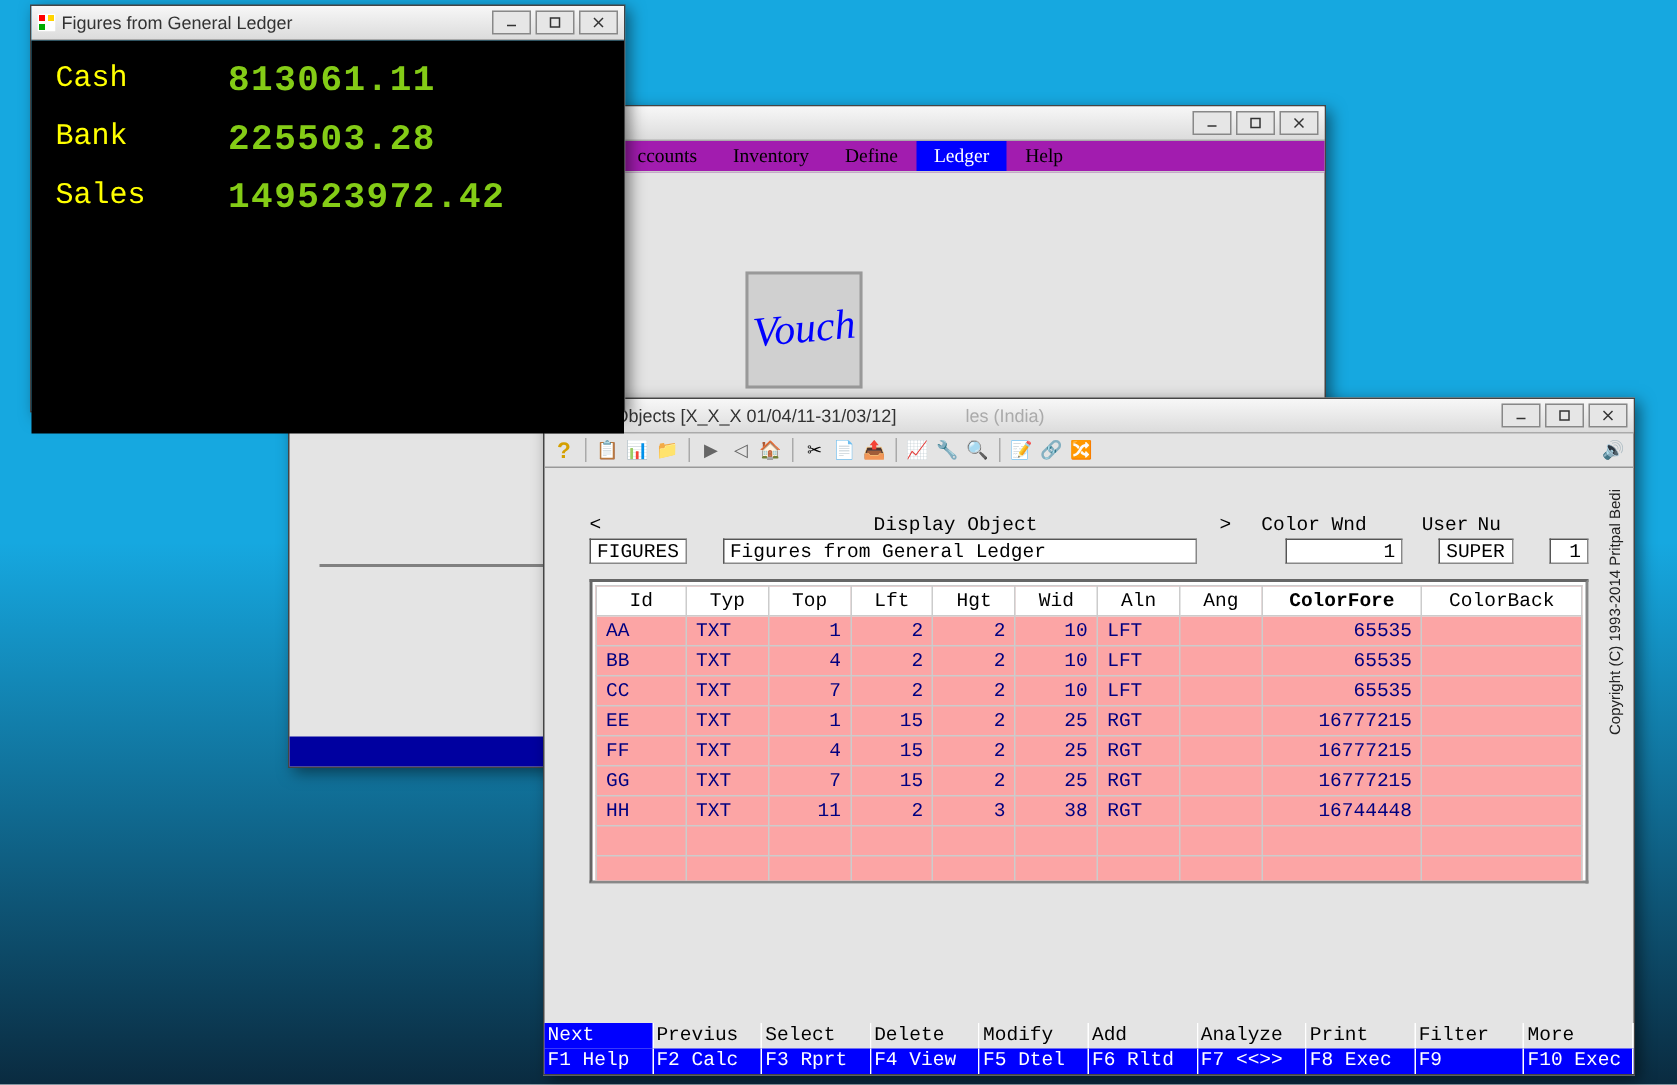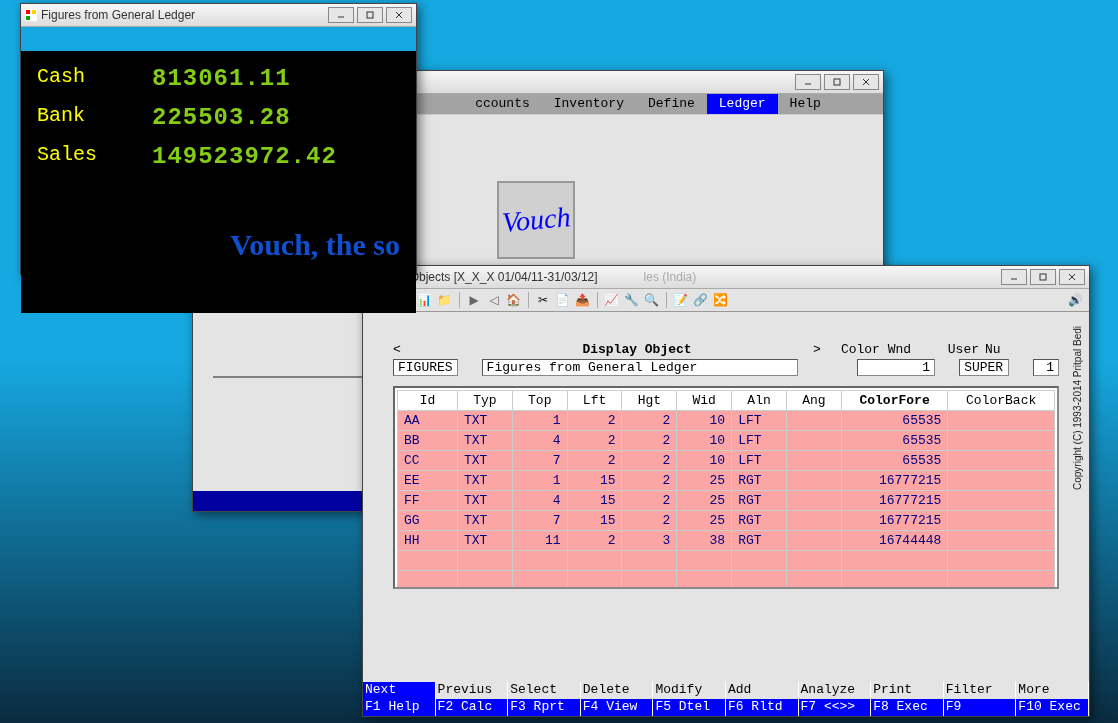--- a/index.html
+++ b/index.html
@@ -5,30 +5,30 @@
   html,body{margin:0;padding:0;font-family:Tahoma,Arial,sans-serif;font-size:12px;overflow:hidden;}
   body{width:1118px;height:723px;background:linear-gradient(to bottom,#16a8e0 0%,#16a8e0 50%,#0a2b40 100%);position:relative;}
   .window{position:absolute;border:1px solid #444;box-shadow:3px 3px 10px rgba(0,0,0,0.5);}
   .titlebar{height:22px;background:linear-gradient(to bottom,#f7f7f7,#dcdcdc);border-bottom:1px solid #aaa;display:flex;align-items:center;padding:0 4px;color:#333;font-size:12px;}
   .titlebar .title{flex:1;display:flex;align-items:center;gap:4px;}
   .titlebar .controls{display:flex;gap:3px;}
   .winbtn{width:24px;height:14px;border:1px solid #888;background:#e6e6e6;display:flex;align-items:center;justify-content:center;font-size:9px;line-height:1;cursor:default;}
   .winbtn svg{width:10px;height:8px;}
   
   #main{left:192px;top:70px;width:690px;height:440px;background:#e4e4e4;}
-  #main .menubar{height:20px;background:#a3a3a3;border-bottom:1px solid #ccc;display:flex;font-family:Liberation Mono, monospace;font-size:13px;color:#000;padding-left:220px;justify-content:center;}
+  #main .menubar{height:20px;background:#a21caf;border-bottom:1px solid #ccc;display:flex;font-family:Liberation Serif, serif;font-size:13px;color:#000;padding-left:220px;}
   #main .menubar .mi{padding:2px 12px;}
   #main .menubar .mi.sel{background:#0000ff;color:#fff;}
   #main .logo{position:absolute;left:304px;top:110px;width:74px;height:74px;border:2px solid #999;background:#d0d0d0;display:flex;align-items:center;justify-content:center;}
   #main .logo span{font-family:'Brush Script MT',cursive;font-size:28px;color:#0000ff;font-style:italic;transform:rotate(-5deg);}
   #main .line{position:absolute;left:20px;top:305px;width:280px;border-top:2px solid #808080;}
   #main .vbar{position:absolute;left:0;bottom:0;right:0;height:18px;background:#0000a0;color:#fff;font-family:'Courier New',monospace;text-align:center;font-size:13px;padding-top:2px;}
   
   #fig{left:20px;top:3px;width:395px;height:270px;}
-  #fig .body{background:#000;height:248px;padding:14px 16px 0 16px;font-family:'Courier New',monospace;margin-top:24px;}
+  #fig .body{background:#000;height:248px;padding:14px 16px 0 16px;font-family:'Courier New',monospace;}
   #fig .row{display:flex;margin-bottom:12px;}
   #fig .lbl{color:yellow;font-size:20px;width:115px;}
   #fig .val{color:#84cc16;font-size:24px;font-weight:bold;letter-spacing:1px;}
   #fig .brand{color:#1050d0;font-size:30px;font-weight:bold;font-family:Georgia,'Times New Roman',serif;position:absolute;bottom:12px;right:16px;}
   
   #disp{left:362px;top:265px;width:726px;height:450px;background:#e4e4e4;}
   #disp .toolbar{height:22px;border-bottom:1px solid #999;display:flex;align-items:center;padding:0 4px;gap:2px;}
   #disp .tb{width:16px;height:16px;border:1px solid transparent;display:inline-flex;align-items:center;justify-content:center;}
   #disp .tbsep{width:1px;height:16px;background:#aaa;margin:0 3px;}
   #disp .content{padding:30px 30px 10px 30px;}
@@ -134,21 +134,21 @@
     <span class="tbsep"></span>
     <span class="tb">📝</span>
     <span class="tb">🔗</span>
     <span class="tb">🔀</span>
     <span class="right"></span>
     <span class="tb" style="color:#0050c0;">🔊</span>
   </div>
   <div class="content">
     <div class="hdr">
       <span style="width:68px;">&lt;</span>
-      <span style="flex:0 0 340px;text-align:center;font-weight:bold;">Display Object</span>
+      <span style="flex:0 0 340px;text-align:center;">Display Object</span>
       <span style="width:12px;">&gt;</span>
       <span style="width:90px;text-align:center;">Color Wnd</span>
       <span style="width:52px;text-align:right;">User</span>
       <span style="width:20px;">Nu</span>
     </div>
     <div class="hdr2">
       <span class="inset" style="width:60px;">FIGURES</span>
       <span class="inset" style="width:340px;">Figures from General Ledger</span>
       <span style="width:12px;"></span>
       <span class="inset num" style="width:76px;text-align:right;">1</span>
@@ -349,15 +349,14 @@
       <span class="val">813061.11</span>
     </div>
     <div class="row">
       <span class="lbl">Bank</span>
       <span class="val">225503.28</span>
     </div>
     <div class="row">
       <span class="lbl">Sales</span>
       <span class="val">149523972.42</span>
     </div>
-    <div class="brand">Vouch, the so</div>
   </div>
 </div>
 
 </body></html>

